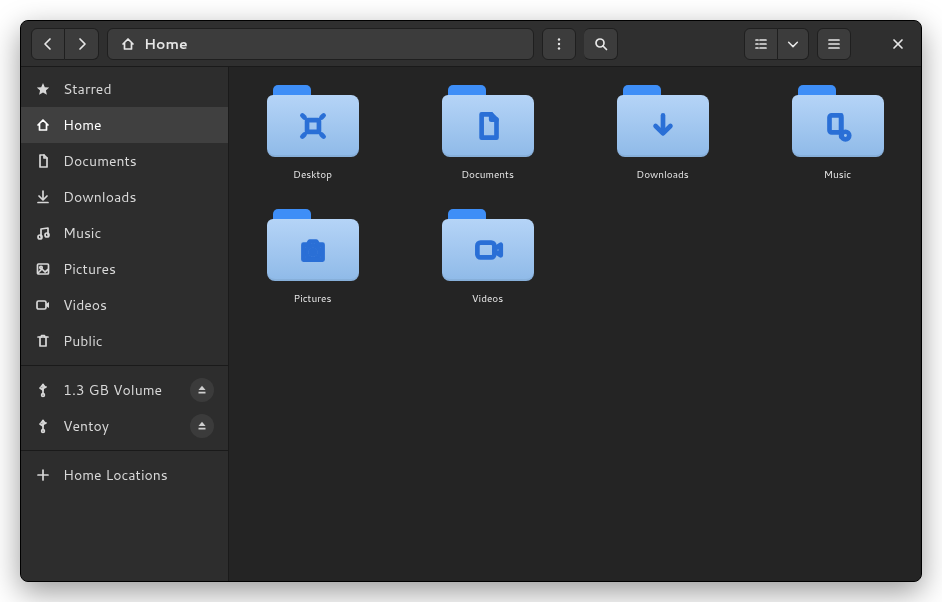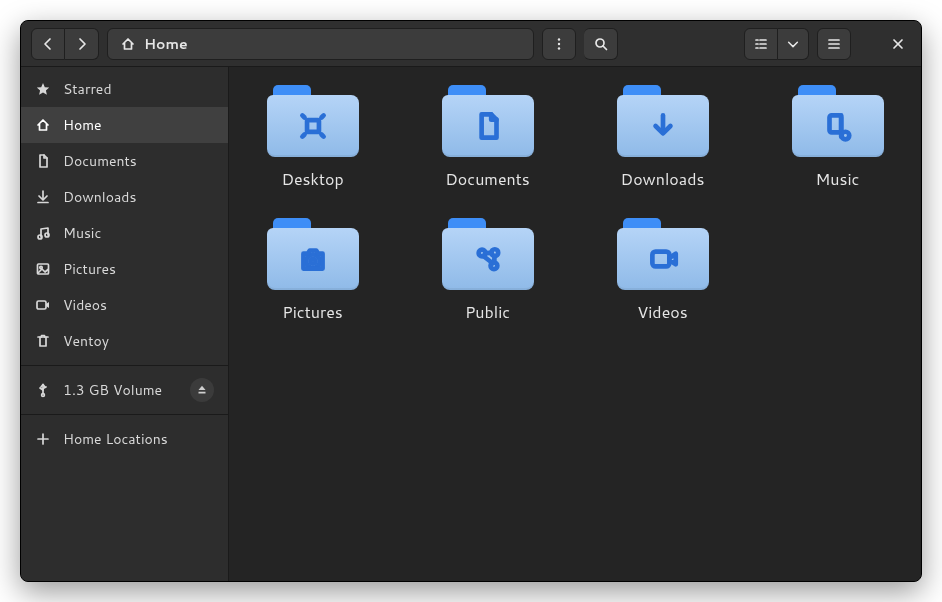--- a/index.html
+++ b/index.html
@@ -114,21 +114,21 @@
     display: grid;
     grid-template-columns: repeat(4, 1fr);
     column-gap: 36px;
     row-gap: 28px;
     max-width: 680px;
     margin: 0 auto;
   }
   .item {
     display: flex; flex-direction: column; align-items: center; gap: 10px;
   }
-  .item-label { color: var(--text-primary); font-size: 16px; text-align: center; }
+  .item-label { color: var(--text-primary); font-size: 10px; text-align: center; }
   
   .folder {
     width: 92px; height: 72px; position: relative;
   }
   .folder .tab {
     position: absolute; left: 6px; top: 0;
     width: 38px; height: 16px;
     background: var(--folder-tab);
     border-radius: 5px 5px 0 0;
   }
@@ -390,30 +390,41 @@
       <div class="sb-item">
         <svg class="ico" viewBox="0 0 16 16">
             <use href="#i-video"></use>
           </svg>
         <span>Videos</span>
       </div>
       <div class="sb-item">
         <svg class="ico" viewBox="0 0 16 16">
             <use href="#i-trash"></use>
           </svg>
+        <span>Public</span>
+      </div>
+
+      <div class="sb-group-sep"></div>
+
+      <div class="sb-item">
+        <svg class="ico" viewBox="0 0 16 16">
+            <use href="#i-usb"></use>
+          </svg>
+        <span>1.3 GB Volume</span>
+        <span class="sb-eject">
+          <svg class="ico ico-14" viewBox="0 0 16 16">
+              <use href="#i-eject"></use>
+            </svg>
+        </span>
+      </div>
+      <div class="sb-item">
+        <svg class="ico" viewBox="0 0 16 16">
+            <use href="#i-usb"></use>
+          </svg>
         <span>Ventoy</span>
-      </div>
-
-      <div class="sb-group-sep"></div>
-
-      <div class="sb-item">
-        <svg class="ico" viewBox="0 0 16 16">
-            <use href="#i-usb"></use>
-          </svg>
-        <span>1.3 GB Volume</span>
         <span class="sb-eject">
           <svg class="ico ico-14" viewBox="0 0 16 16">
               <use href="#i-eject"></use>
             </svg>
         </span>
       </div>
 
       <div class="sb-group-sep"></div>
 
       <div class="sb-item">
@@ -487,32 +498,20 @@
               <div class="body"></div>
             <div class="glyph">
                 <svg viewBox="0 0 16 16">
                   <use href="#g-pictures"></use>
                 </svg>
               </div>
           </div>
           <div class="item-label">Pictures</div>
         </div>
 
-        <div class="item">
-          <div class="folder">
-            <div class="tab"></div>
-              <div class="body"></div>
-            <div class="glyph">
-                <svg viewBox="0 0 16 16">
-                  <use href="#g-public"></use>
-                </svg>
-              </div>
-          </div>
-          <div class="item-label">Public</div>
-        </div>
 
 
         <div class="item">
           <div class="folder">
             <div class="tab"></div>
               <div class="body"></div>
             <div class="glyph">
                 <svg viewBox="0 0 16 16">
                   <use href="#g-videos"></use>
                 </svg>

